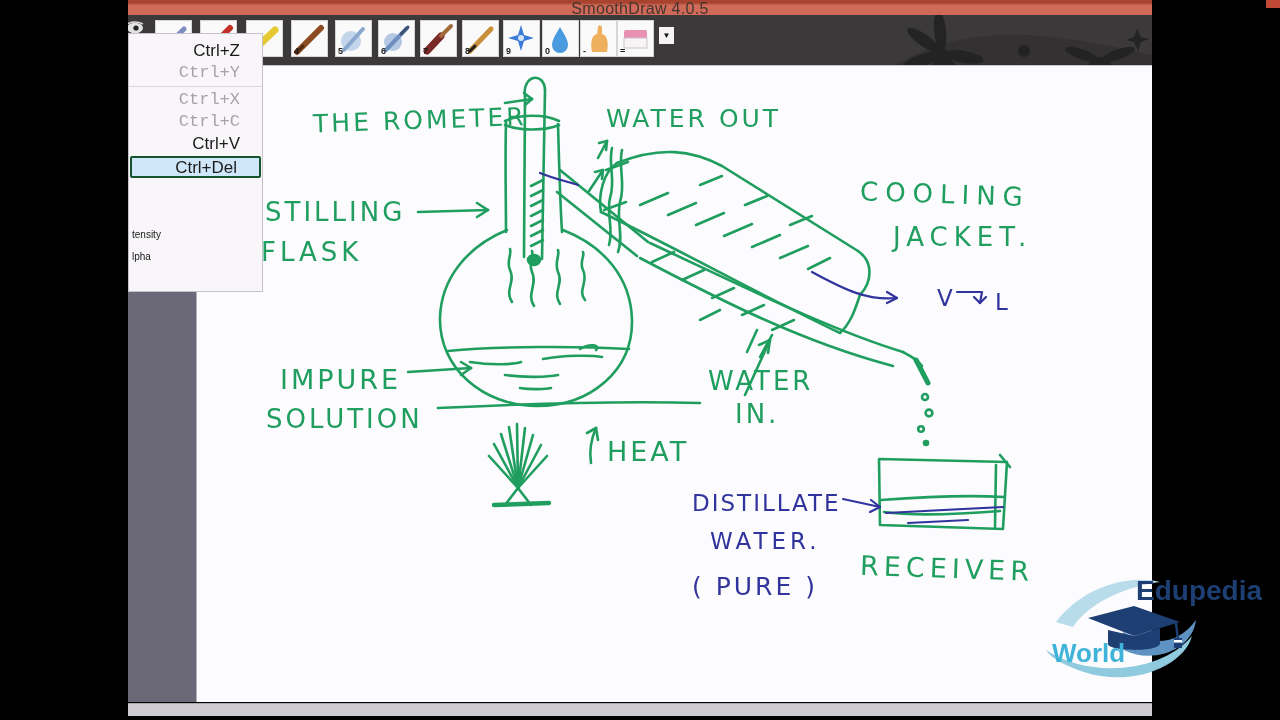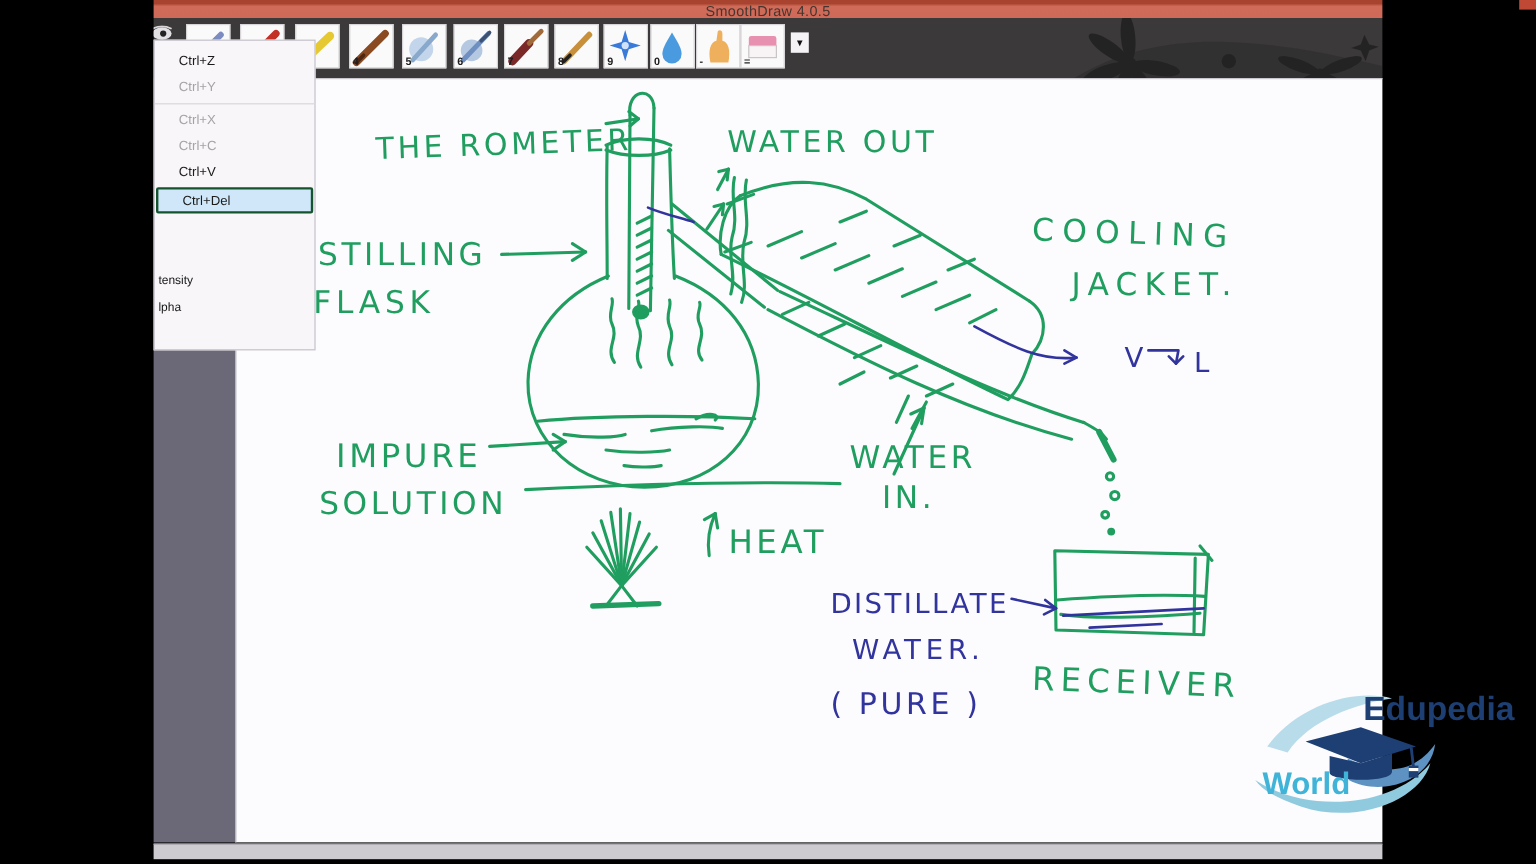--- a/index.html
+++ b/index.html
@@ -5,21 +5,21 @@
   * { margin:0; padding:0; box-sizing:border-box; }
   html,body { width:1280px; height:720px; background:#000; overflow:hidden;
               font-family:"Liberation Sans", sans-serif; position:relative; }
 
   
   .app-window { position:absolute; left:128px; top:0; width:1024px; height:717px; background:#000; }
 
   .title-bar { position:absolute; left:0; top:0; width:1024px; height:15px;
                background:linear-gradient(#a8432f 0%, #a8432f 20%, #d06b59 35%, #cf6a59 100%);
                text-align:center; }
-  .title-bar span { font-size:12px; line-height:15px; color:#46352f; letter-spacing:.3px; }
+  .title-bar span { font-size:16px; line-height:15px; color:#46352f; letter-spacing:.3px; }
   .corner-notch { position:absolute; left:1266px; top:0; width:14px; height:8px; background:#bf4934; }
 
   
   .toolbar { position:absolute; left:0; top:15px; width:1024px; height:50px; background:#3b393a; overflow:hidden; }
   .floral { position:absolute; right:0; top:0; }
   .eye-chip { position:absolute; left:-3px; top:6px; width:20px; height:14px; }
   .tool-btn { position:absolute; top:5px; width:37px; height:37px; background:#fbfafb;
               border:1px solid #d8d5d8; }
   .tool-btn .num { position:absolute; left:2px; bottom:0; font-size:9px; font-weight:bold; color:#1c1c1c; }
   .overflow-chip { position:absolute; top:12px; width:15px; height:17px; background:#f5f3f5;
@@ -32,23 +32,23 @@
   .status-bar { position:absolute; left:0; top:703px; width:1024px; height:13px; background:#cdcad0;
                 border-top:1px solid #aaa7ad; }
 
   
   .sketch { position:absolute; left:0; top:0; width:1280px; height:720px; pointer-events:none; z-index:3; }
   .hand { letter-spacing:3px; }
 
   
   .context-menu { position:absolute; left:128px; top:33px; width:135px; height:259px;
                   background:#f8f6f9; border:1px solid #c6c2ca; z-index:5; }
-  .menu-row { height:22px; line-height:22px; padding-right:22px;
-              font-size:11px; color:#1b1b1b;padding-left:20px; }
-  .menu-row.disabled { color:#a6a3a7; }
+  .menu-row { height:22px; line-height:22px; text-align:right; padding-right:22px;
+              font-size:17px; color:#1b1b1b; }
+  .menu-row.disabled { color:#a6a3a7;font-family:Liberation Mono, monospace; }
   .menu-row.selected { background:#cfe7f9; border:2px solid #14532d; border-radius:2px;
                        margin:1px 1px 0 1px; height:22px; line-height:20px; }
   .menu-sep { height:1px; background:#d9d6dc; margin:2px 0 2px 0; }
   .panel-label { position:absolute; left:3px; font-size:10px; color:#171717; }
 
   
   .logo { position:absolute; left:1028px; top:570px; z-index:10; pointer-events:none; }
 </style>
 </head>
 <body>

